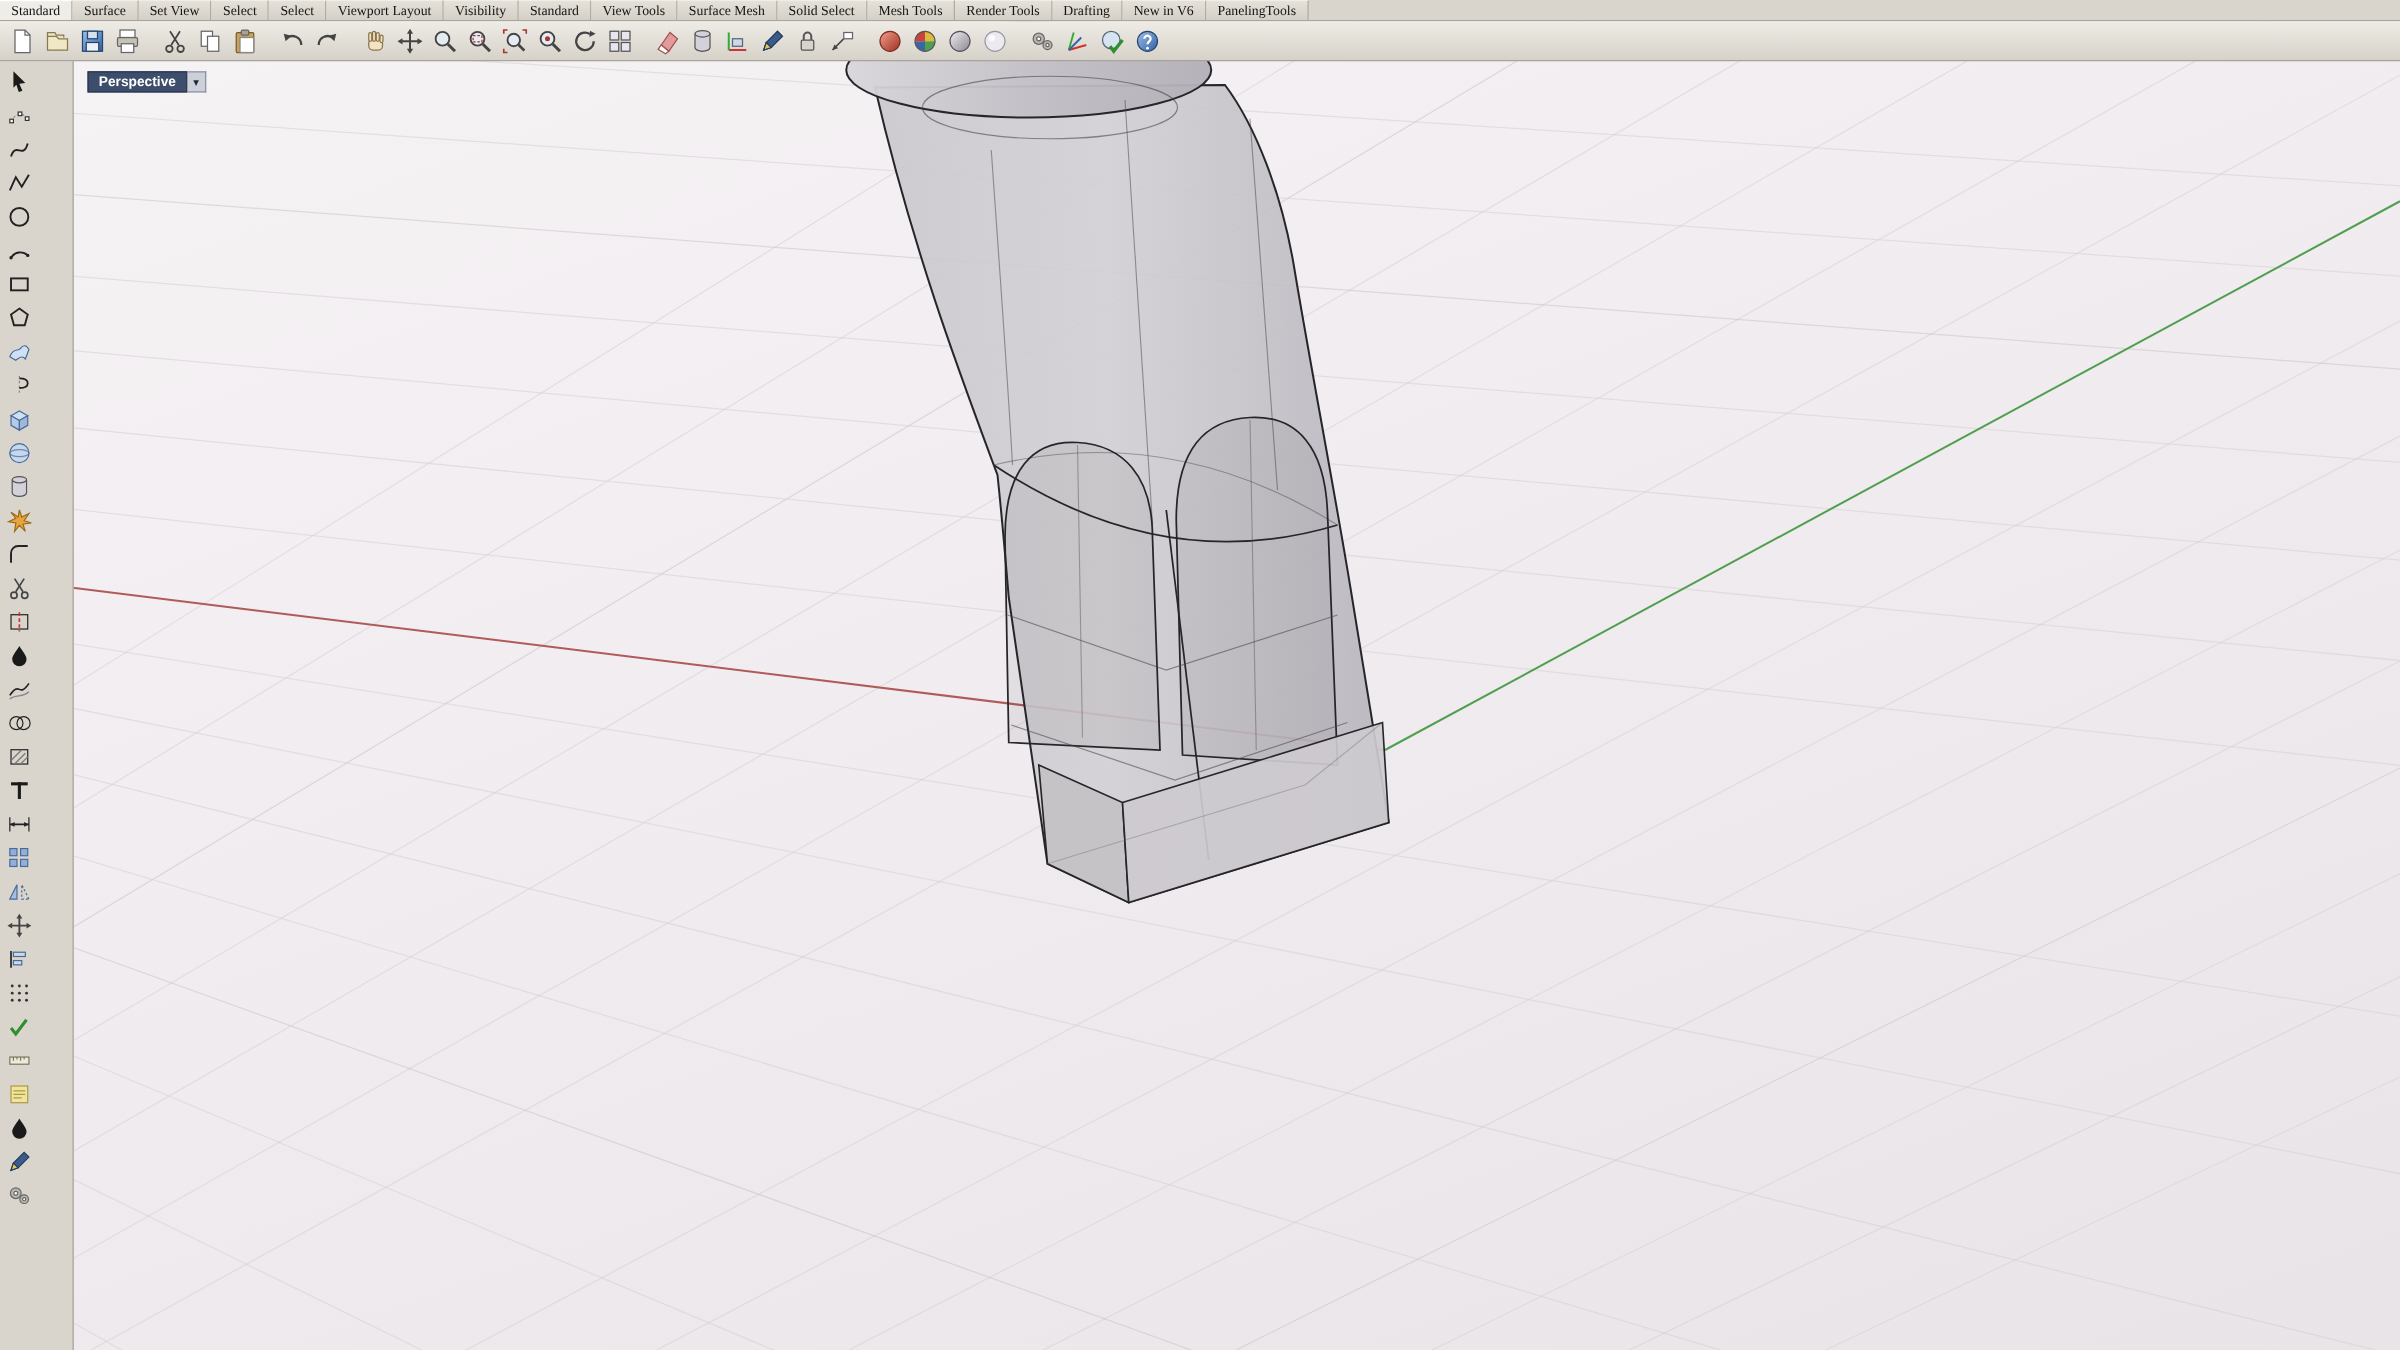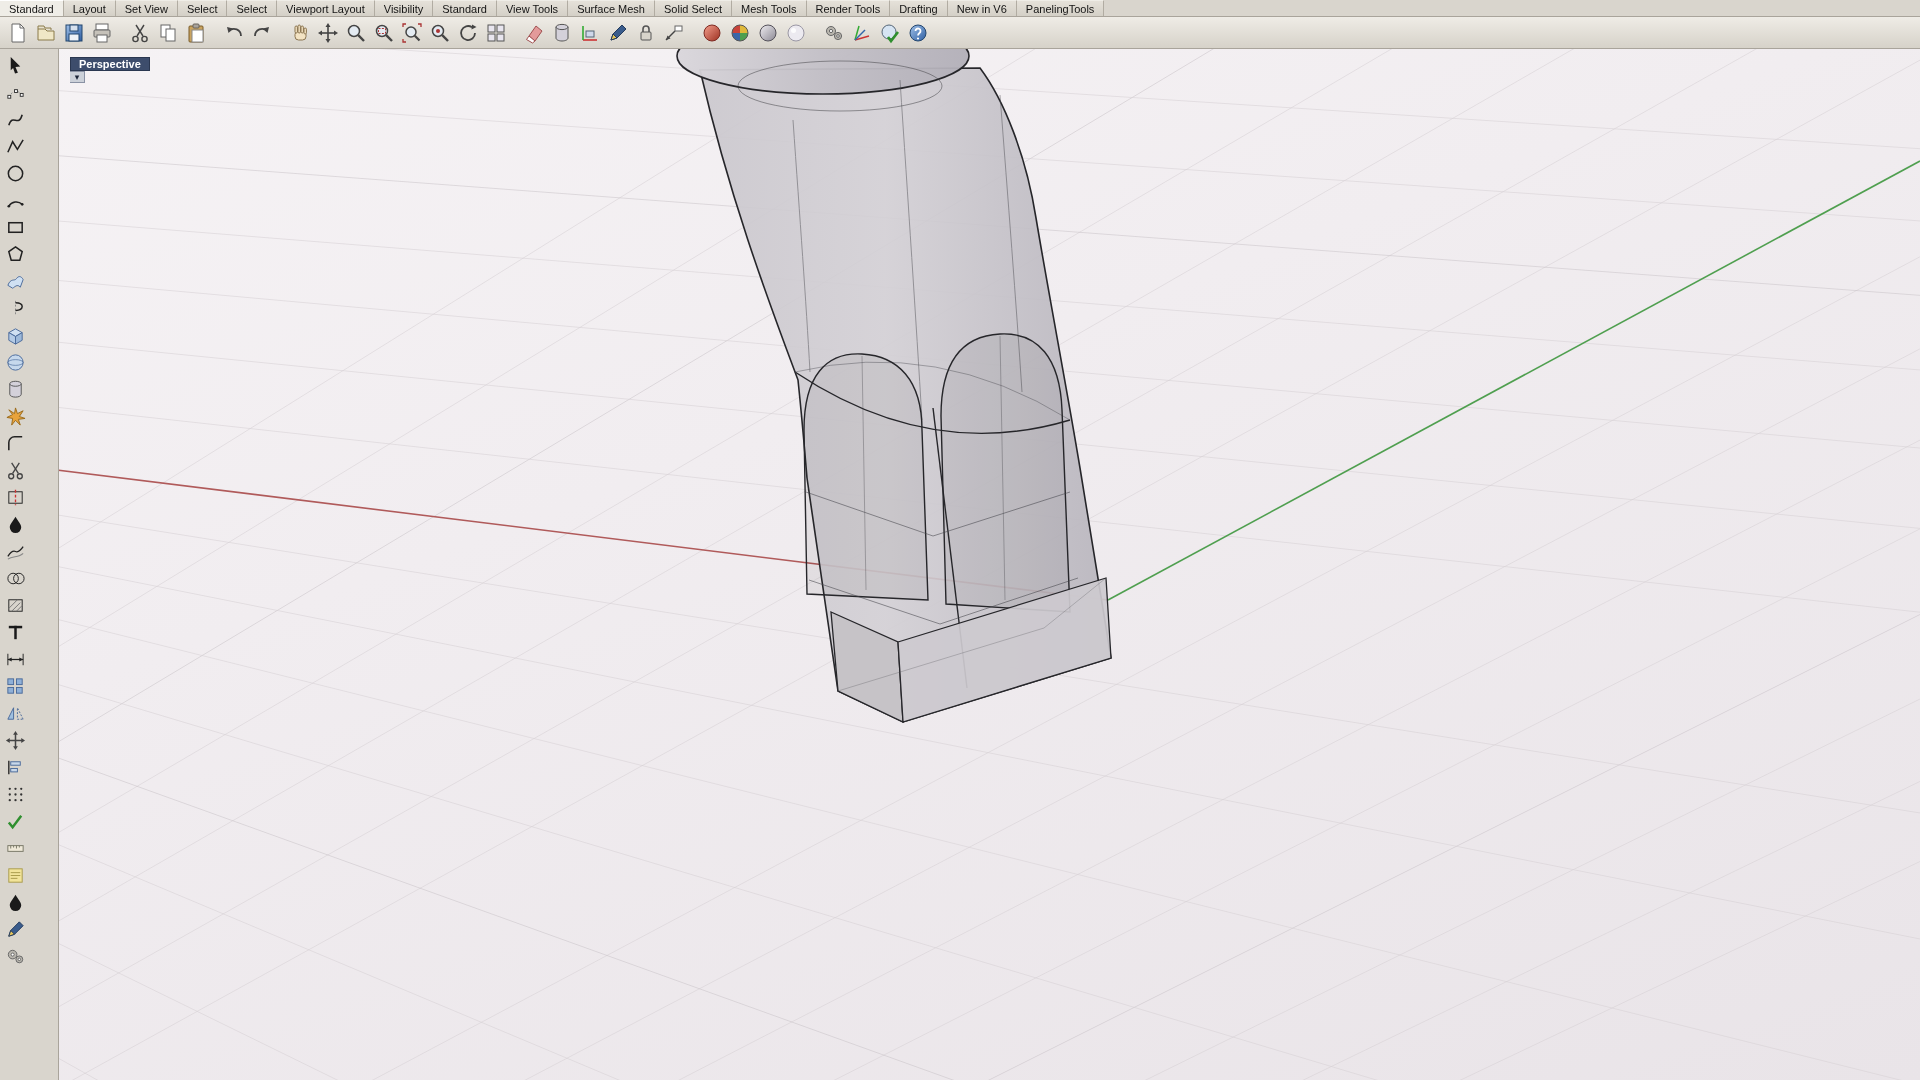--- a/index.html
+++ b/index.html
@@ -10,21 +10,21 @@
     background:linear-gradient(160deg,#f6f3f5 0%,#f1edf0 40%,#e9e4e8 100%);
   }
 
   
   #scene { position:absolute; left:0; top:0; width:1920px; height:1080px; z-index:1; }
 
   
   .tabbar {
     position:absolute; left:0; top:0; width:1920px; height:17px;
     background:#d9d5cd; border-bottom:1px solid #a9a49b;
-    display:flex; align-items:stretch; z-index:20; font-size:11px;
+    display:flex; align-items:stretch; z-index:20; font-size:11px;font-family:Liberation Serif, serif;
   }
   .tab {
     display:flex; align-items:center; padding:0 9px; white-space:nowrap;
     color:#141414; background:linear-gradient(#e5e1d9,#d4d0c7);
     border-right:1px solid #b1aca2; border-top:1px solid #efede7;
     cursor:default;
   }
   .tab.active { background:#efede7; border-top:1px solid #ffffff; }
 
   
@@ -46,21 +46,21 @@
     background:#d9d5cd; border-right:1px solid #a9a49b;
     display:flex; flex-wrap:wrap; align-content:flex-start;
     padding:4px 3px; gap:2px 3px; z-index:15;
   }
   .sbi {
     width:25px; height:25px; display:flex; align-items:center; justify-content:center;
     border:1px solid transparent; border-radius:2px;
   }
 
   
-  .vp-label { position:absolute; left:70px; top:57px; z-index:10; display:flex; height:34px;flex-direction:column; }
+  .vp-label { position:absolute; left:70px; top:57px; z-index:10; display:flex; height:17px; }
   .vp-name {
     background:#3d4d6c; color:#ffffff; font-size:11px; font-weight:bold;
     padding:0 8px; display:flex; align-items:center; border:1px solid #2a3750;
   }
   .vp-dd {
     width:15px; background:#ccd1d9; border:1px solid #8a92a4; border-left:none;
     color:#1c2638; font-size:9px; display:flex; align-items:center; justify-content:center;
   }
 
   .hidden-defs { position:absolute; width:0; height:0; overflow:hidden; }
@@ -467,21 +467,21 @@
       <g stroke="#55555a" stroke-width="1" opacity="0.3">
         <line x1="838" y1="691" x2="1044" y2="628"></line>
         <line x1="1044" y1="628" x2="1106" y2="578"></line>
       </g>
     </g>
   </svg>
 </div>
 
 <nav class="tabbar">
   <div class="tab active">Standard</div>
-  <div class="tab">Layout</div>
+  <div class="tab">Surface</div>
   <div class="tab">Set View</div>
   <div class="tab">Select</div>
   <div class="tab">Select</div>
   <div class="tab">Viewport Layout</div>
   <div class="tab">Visibility</div>
   <div class="tab">Standard</div>
   <div class="tab">View Tools</div>
   <div class="tab">Surface Mesh</div>
   <div class="tab">Solid Select</div>
   <div class="tab">Mesh Tools</div>

